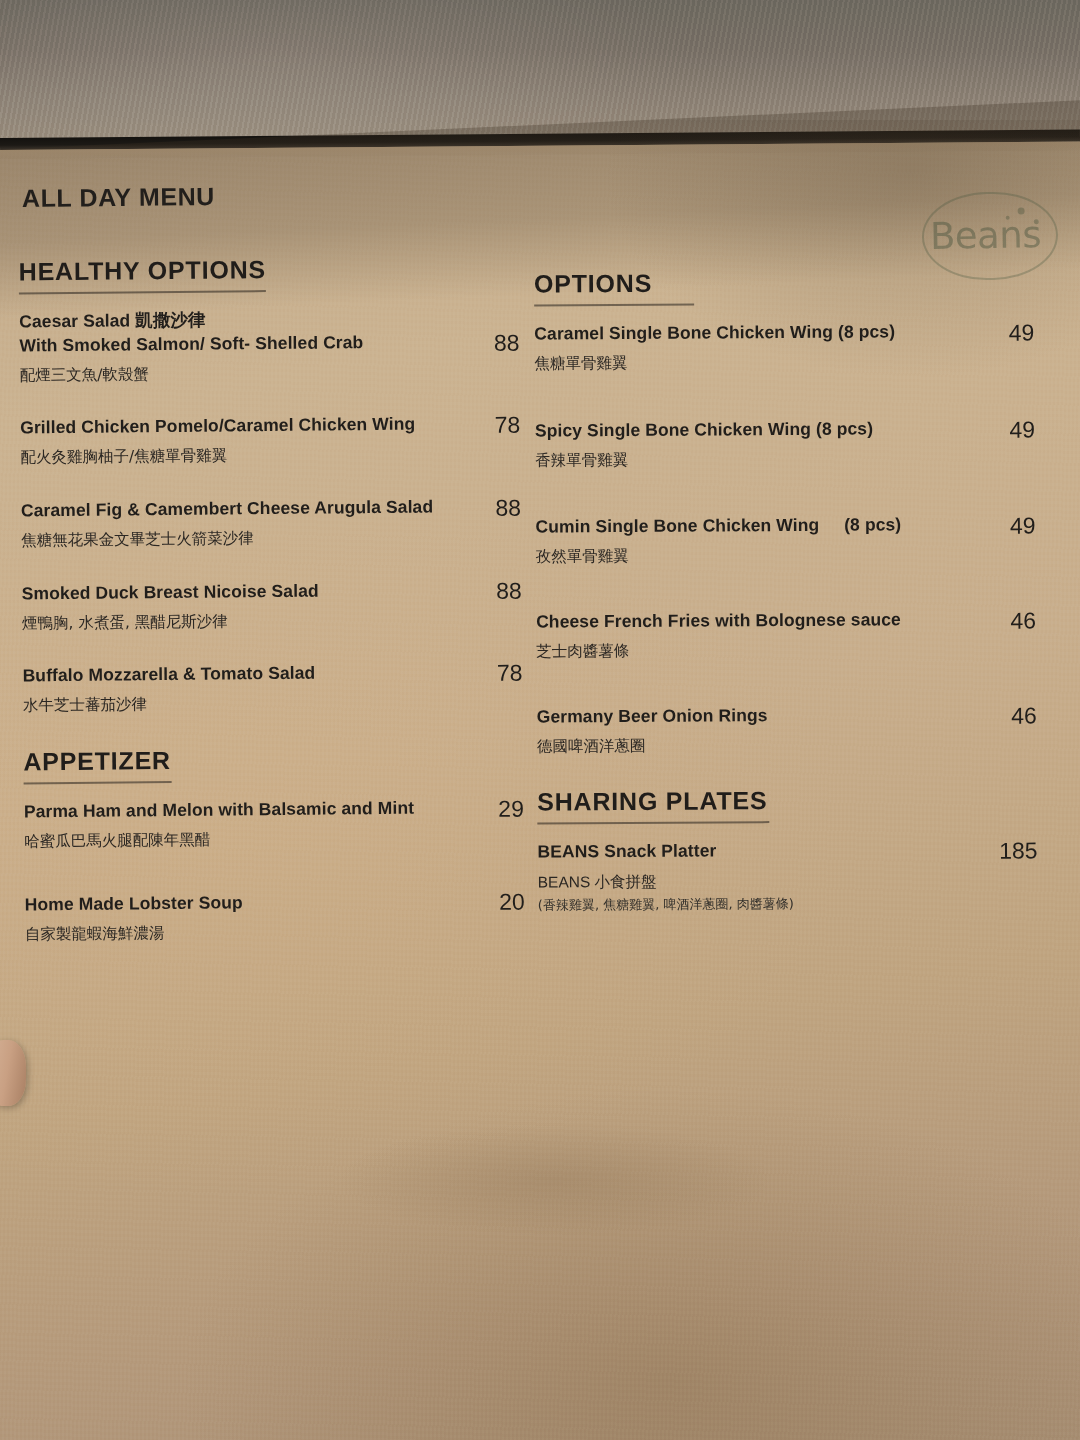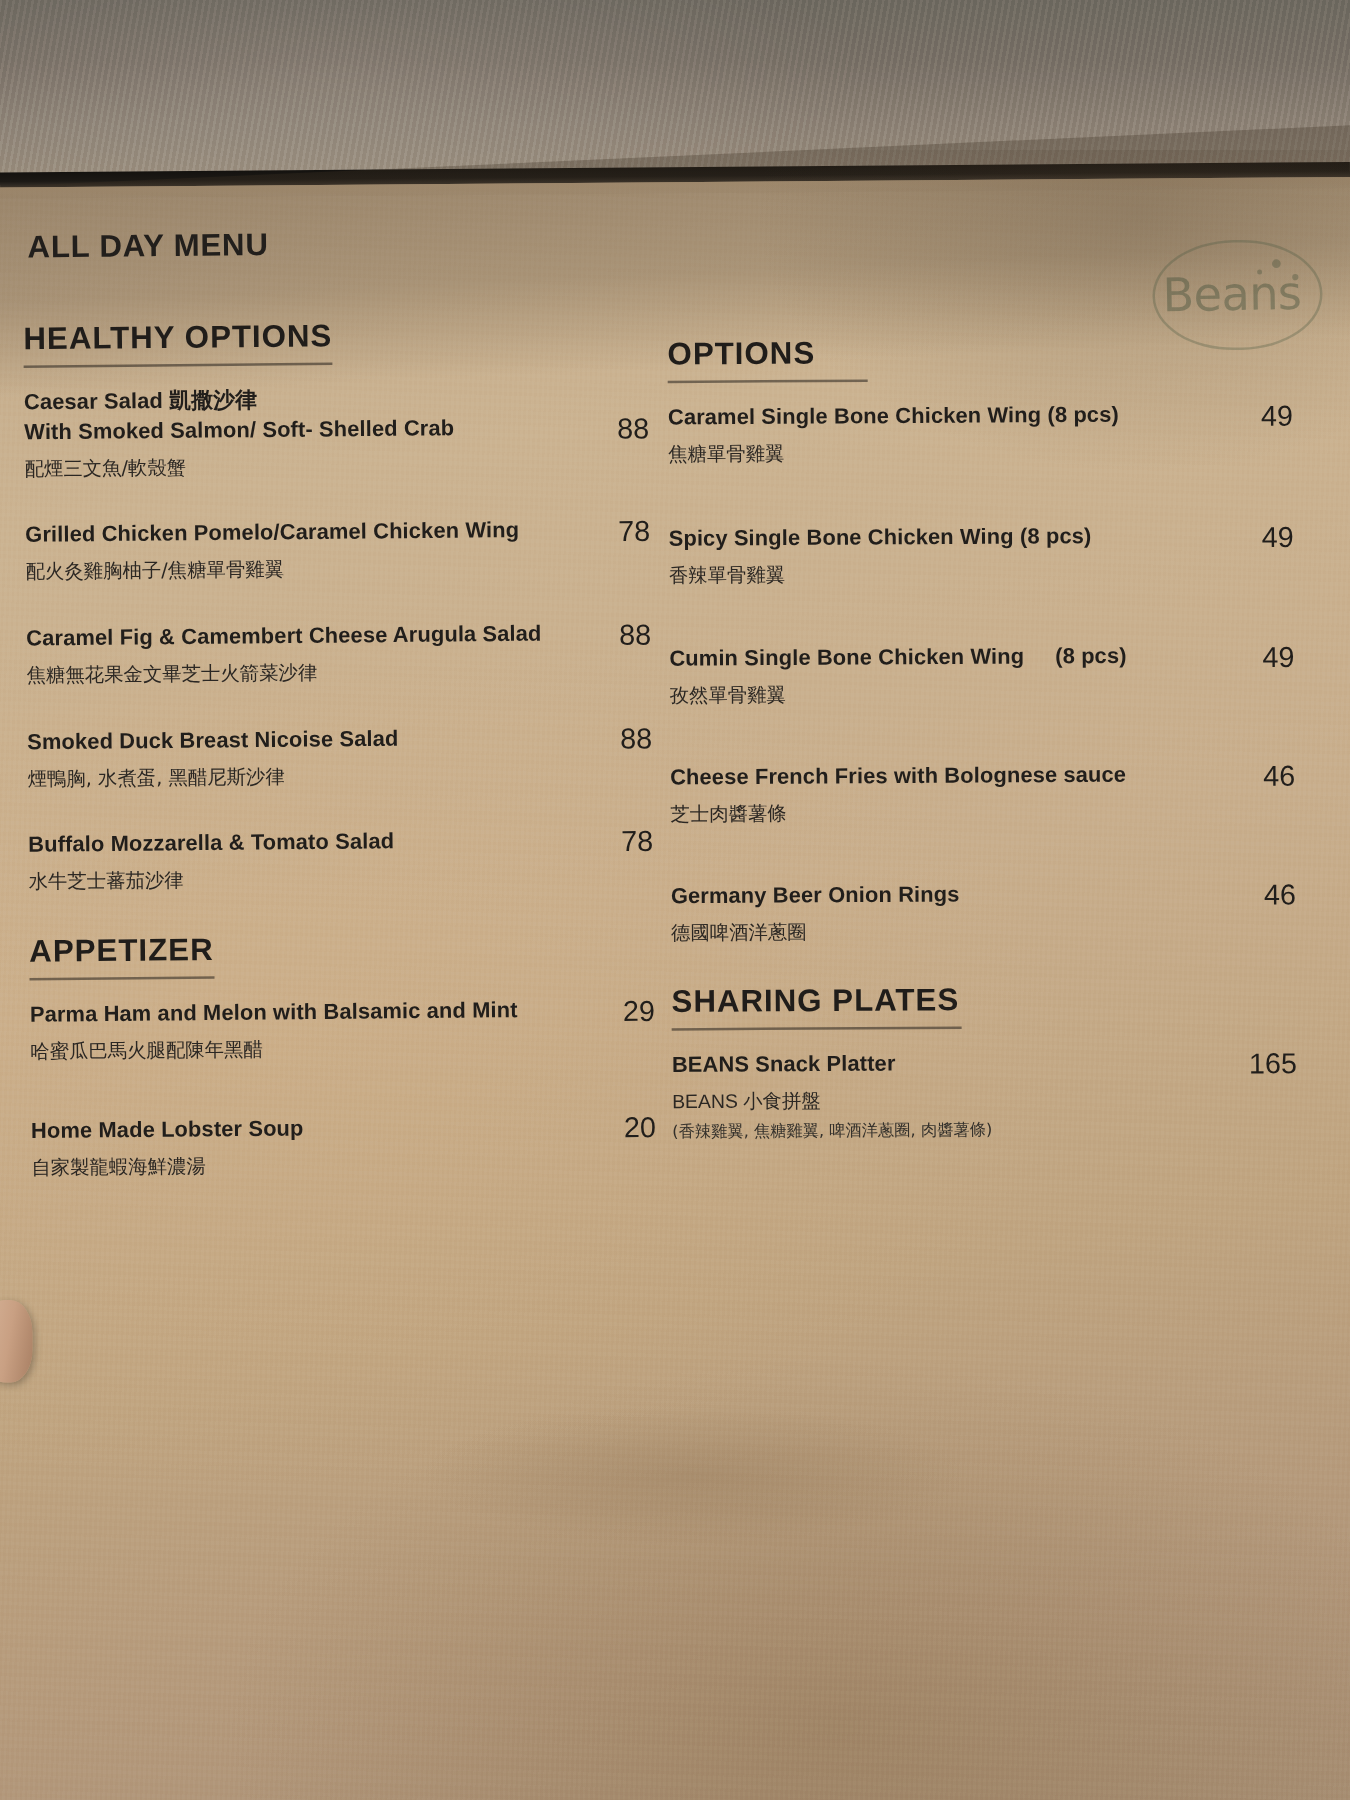--- a/index.html
+++ b/index.html
@@ -351,21 +351,21 @@
           <div class="item-cn">德國啤酒洋蔥圈</div>
         </div>
       </div>
 
       <div style="margin-top:10px;">
         <div class="section-head sharing">SHARING PLATES</div>
 
         <div class="item">
           <div class="item-row">
             <div class="item-name">BEANS Snack Platter</div>
-            <div class="item-price">165</div>
+            <div class="item-price">185</div>
           </div>
           <div class="item-cn en">BEANS  小食拼盤</div>
           <div class="item-sub">(香辣雞翼, 焦糖雞翼, 啤酒洋蔥圈, 肉醬薯條)</div>
         </div>
       </div>
 
     </div>
 
   </div>
 </div>

